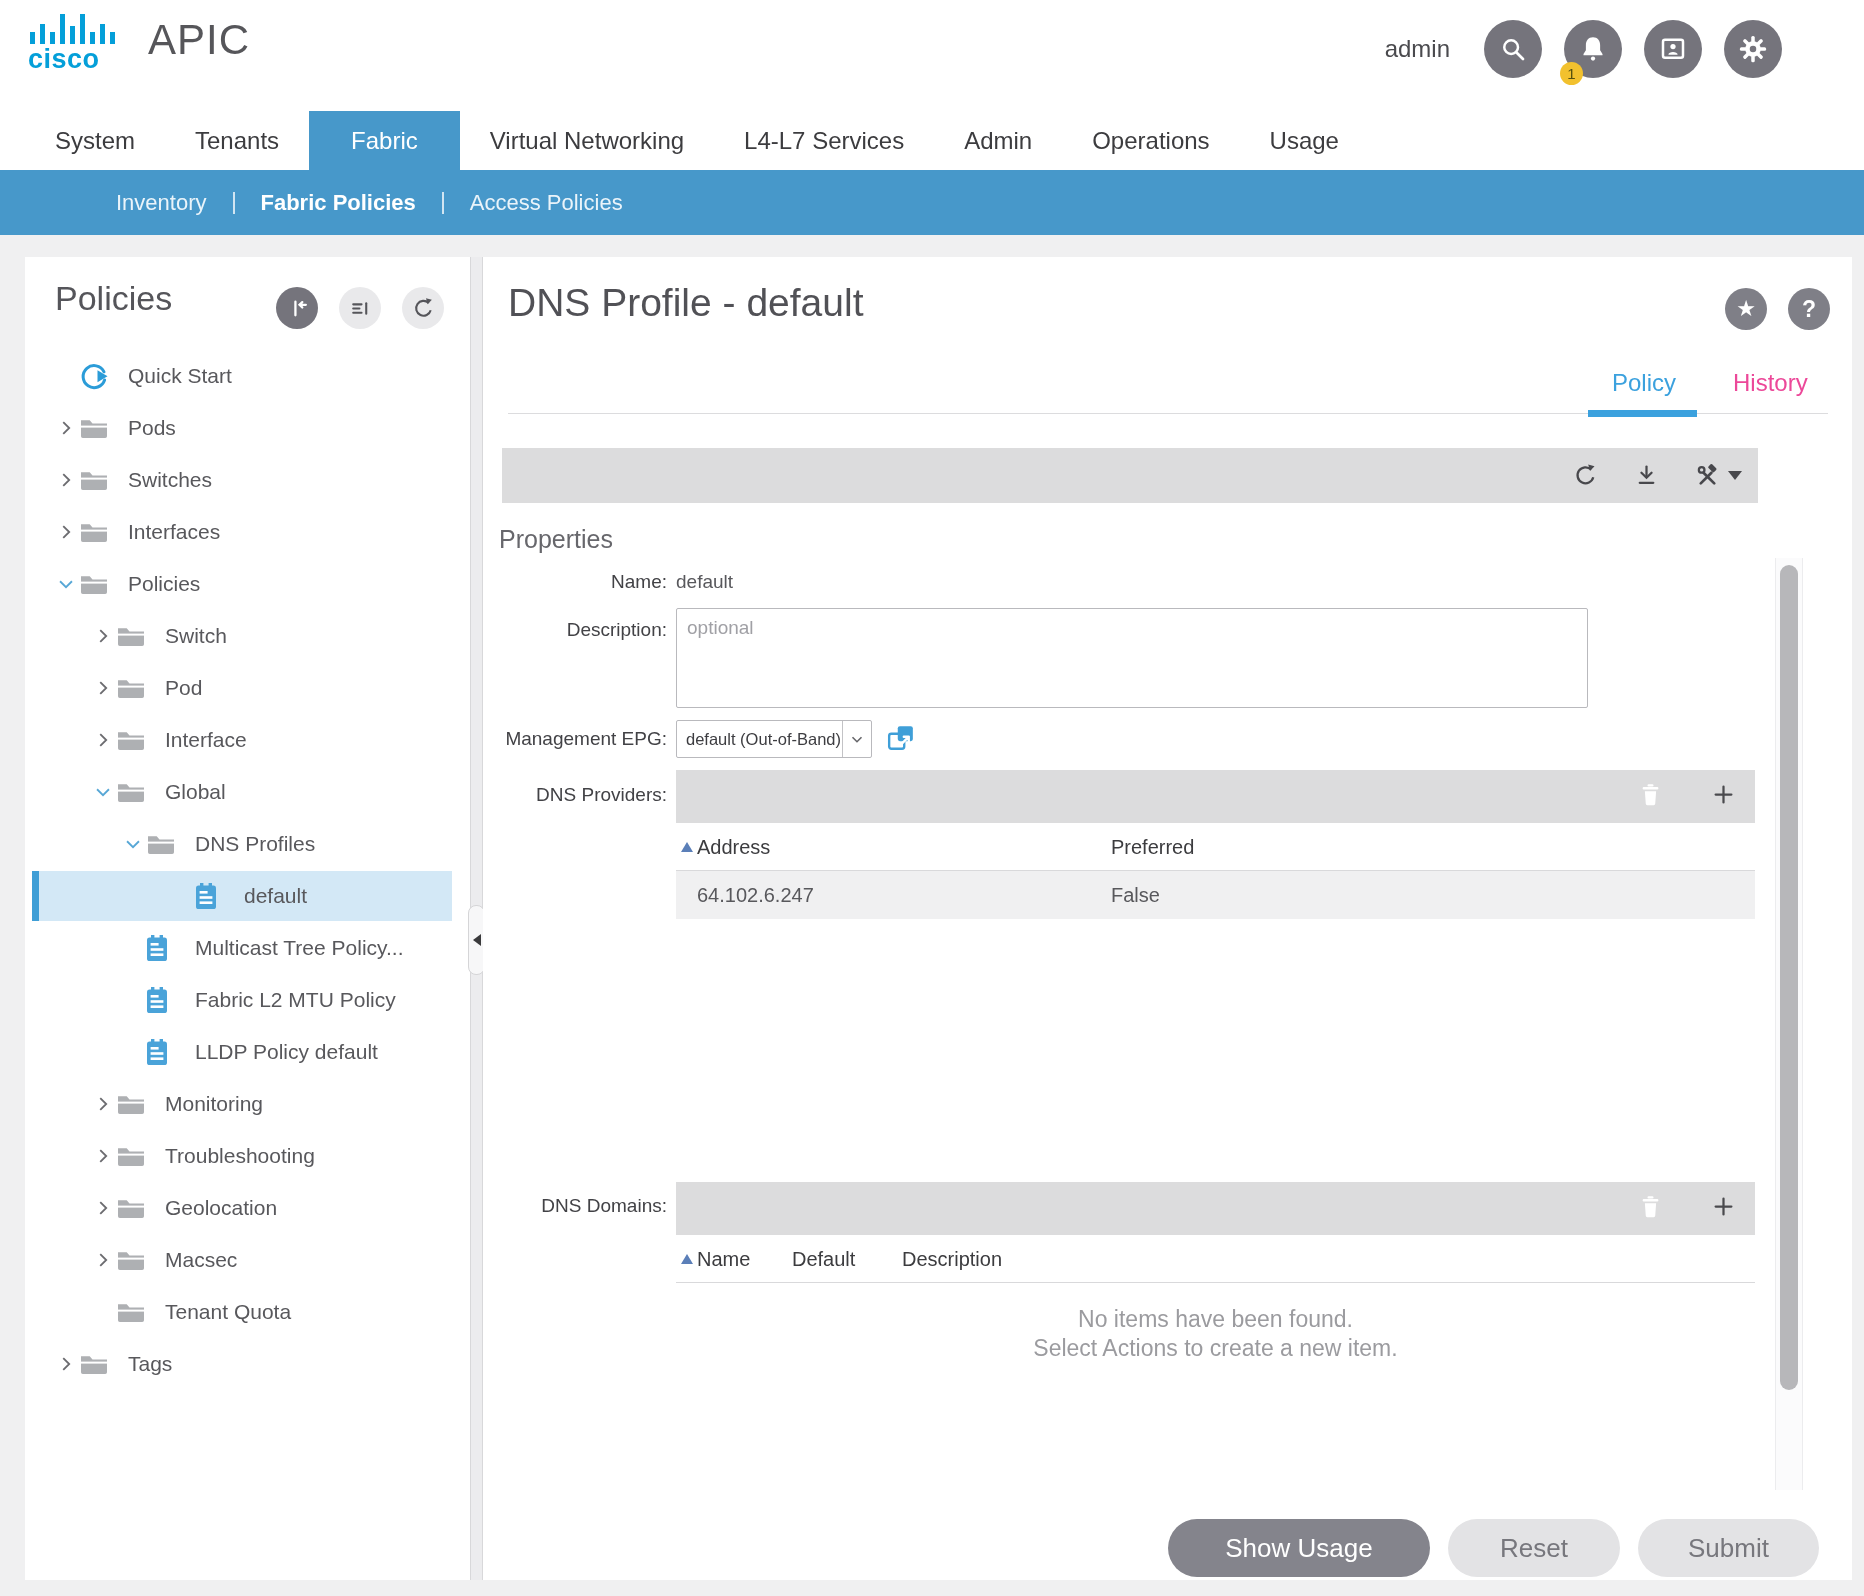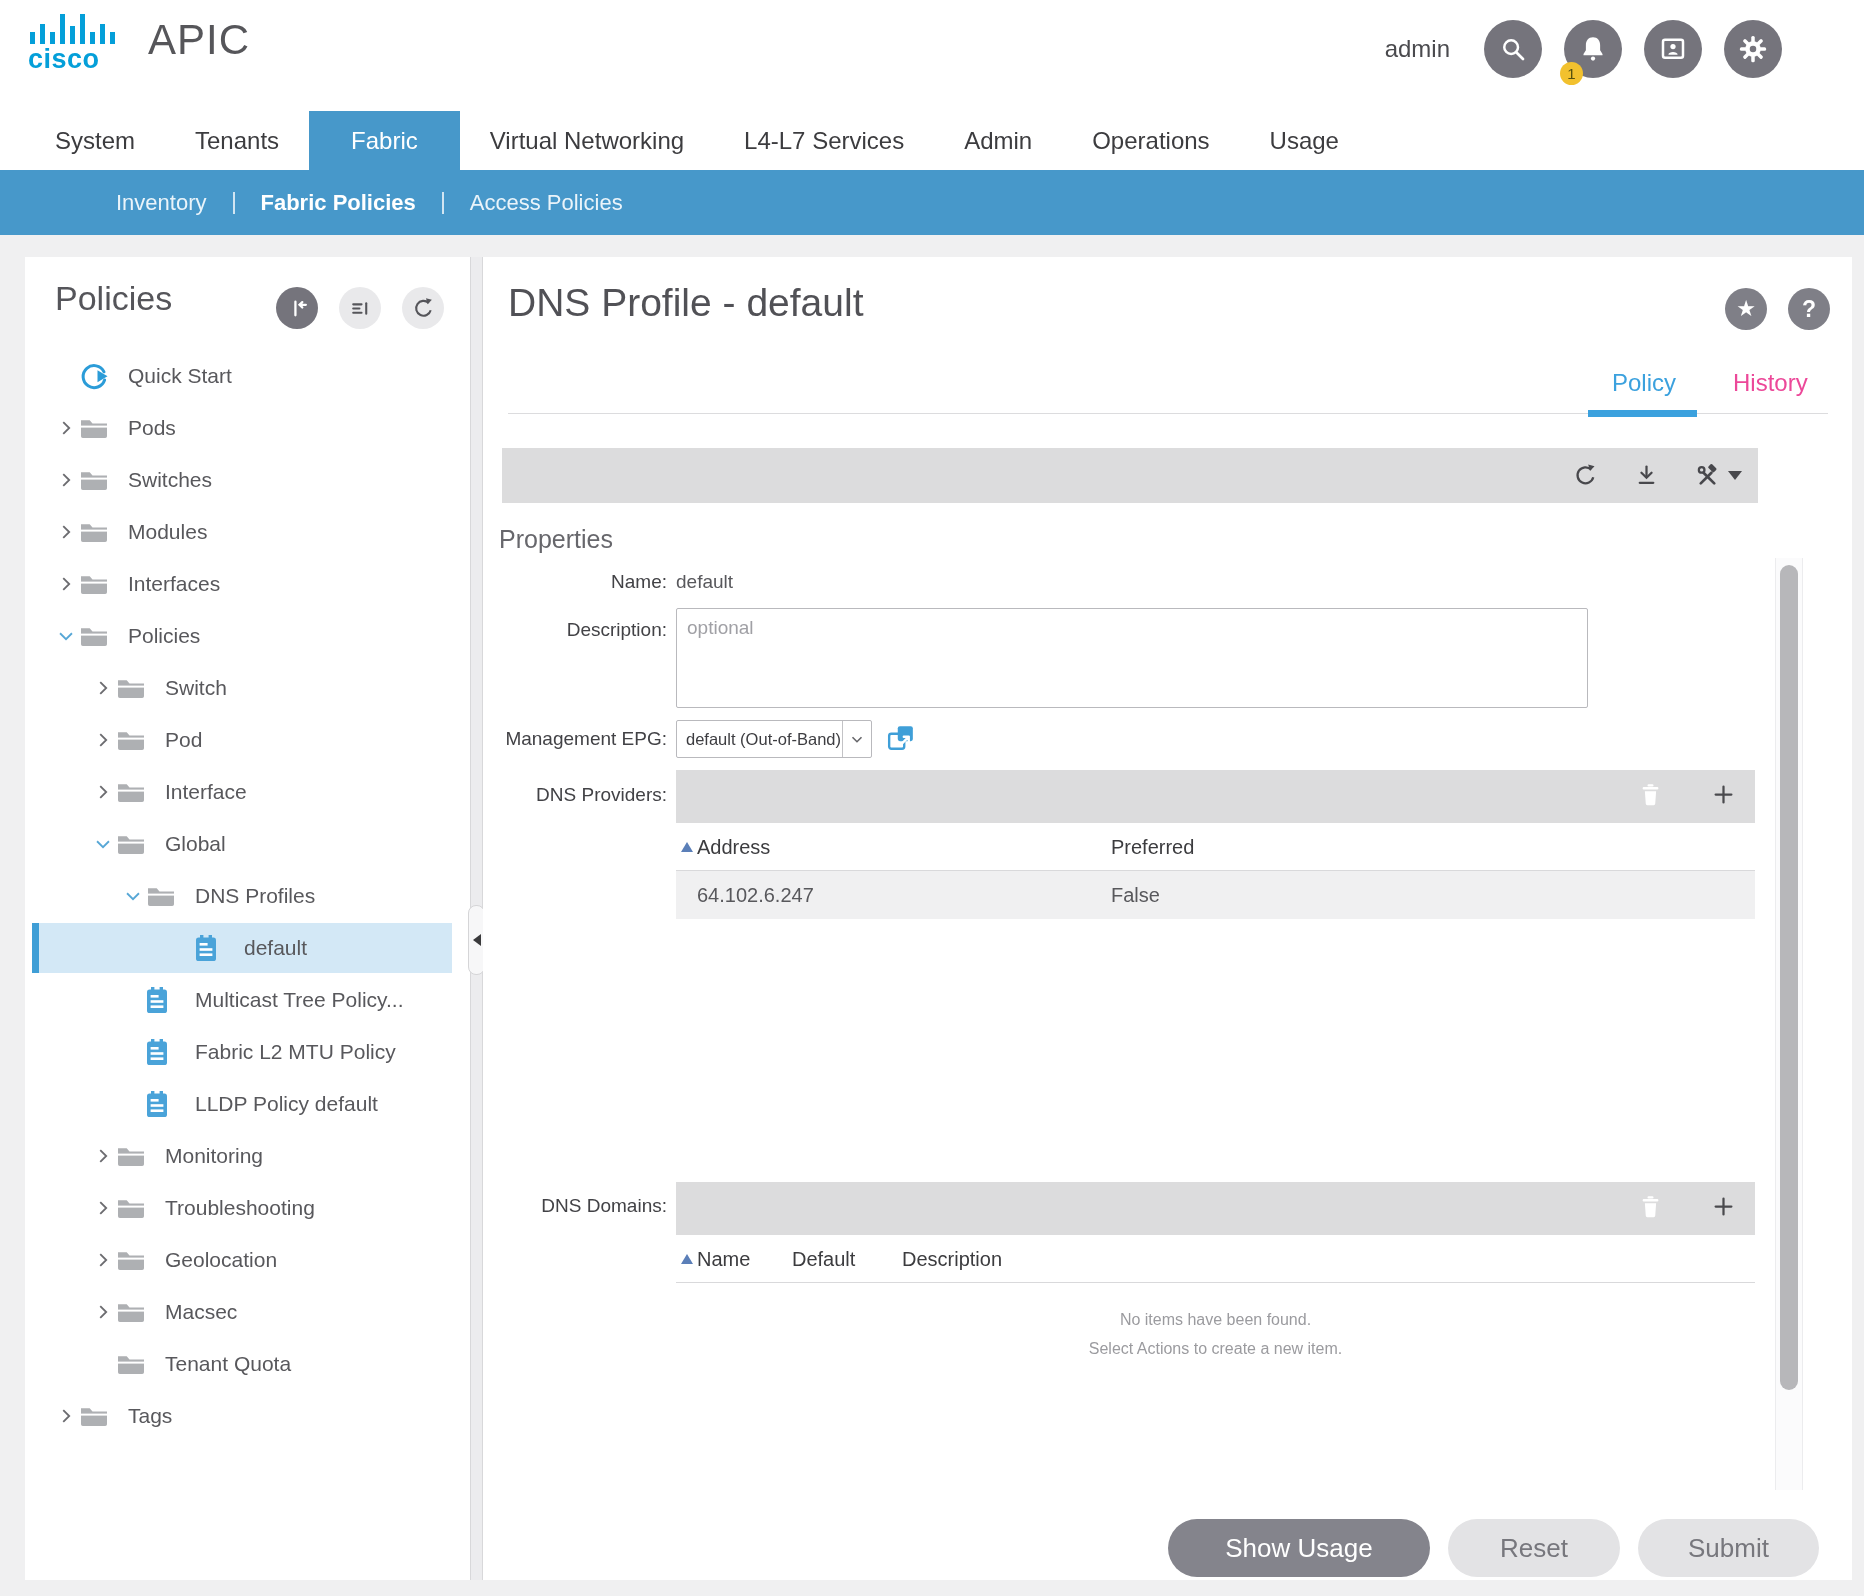--- a/index.html
+++ b/index.html
@@ -96,21 +96,21 @@
   .tbl-toolbar svg{width:27px;height:27px;display:block;}
   .tb-trash{color:#fff;cursor:pointer;}
   .tb-plus{color:#4a4a4e;cursor:pointer;}
   .tbl-head{position:relative;height:47px;background:#fff;}
   .hcell{position:absolute;top:50%;transform:translateY(-50%);font-size:20px;color:#3c3c3f;white-space:nowrap;}
   .sort-arrow{position:absolute;top:50%;margin-top:-5px;width:0;height:0;
     border-left:6px solid transparent;border-right:6px solid transparent;border-bottom:10px solid #5b7fb8;}
   .tbl-divider{height:1px;background:#d9d9db;}
   .trow{position:relative;height:48px;background:#f0f0f1;}
   .tcell{position:absolute;top:50%;transform:translateY(-50%);font-size:20px;color:#58585c;white-space:nowrap;}
-  .tbl-empty{padding-top:22px;text-align:center;font-size:16px;color:#9b9b9f;line-height:29px;}
+  .tbl-empty{padding-top:22px;text-align:center;font-size:23px;color:#9b9b9f;line-height:29px;}
 
   .vscroll{position:absolute;left:1292px;top:301px;width:28px;height:932px;background:#fbfbfc;
     border-left:1px solid #ececee;border-right:1px solid #ececee;}
   .vscroll-thumb{position:absolute;left:4px;top:7px;width:18px;height:825px;background:#b7b7ba;border-radius:9px;}
 
   .footer-btns{position:absolute;left:685px;top:1262px;display:flex;gap:18px;}
   .pill{height:58px;border-radius:29px;border:none;font-family:"Liberation Sans",sans-serif;
     font-size:26px;display:flex;align-items:center;justify-content:center;cursor:pointer;white-space:nowrap;}
   .pill.dark{background:#84848c;color:#fff;width:262px;}
   .pill.light{background:#e3e3e5;color:#77777d;}
@@ -280,34 +280,20 @@
             <svg viewBox="0 0 24 24" fill="none" stroke="#6c6c70" stroke-width="2">
               <polyline points="9,5.5 15.5,12 9,18.5"></polyline>
             </svg>
           </span>
           <span class="slot-ic">
             <svg viewBox="0 0 28 22" width="28" height="22">
               <path d="M1 3.2h8.7l2.8 3.2H27v12.9a1.8 1.8 0 0 1-1.8 1.8H2.8A1.8 1.8 0 0 1 1 19.3z" fill="#aeb0b3"></path>
               <rect x="1" y="8.6" width="26" height="2" fill="#fff"></rect>
             </svg>
           </span>
-          <span class="tree-lbl">Modules</span>
-        </div>
-        <div class="tree-row lvl1">
-          <span class="slot-ch">
-            <svg viewBox="0 0 24 24" fill="none" stroke="#6c6c70" stroke-width="2">
-              <polyline points="9,5.5 15.5,12 9,18.5"></polyline>
-            </svg>
-          </span>
-          <span class="slot-ic">
-            <svg viewBox="0 0 28 22" width="28" height="22">
-              <path d="M1 3.2h8.7l2.8 3.2H27v12.9a1.8 1.8 0 0 1-1.8 1.8H2.8A1.8 1.8 0 0 1 1 19.3z" fill="#aeb0b3"></path>
-              <rect x="1" y="8.6" width="26" height="2" fill="#fff"></rect>
-            </svg>
-          </span>
           <span class="tree-lbl">Interfaces</span>
         </div>
         <div class="tree-row lvl1">
           <span class="slot-ch">
             <svg viewBox="0 0 24 24" fill="none" stroke="#57a7d6" stroke-width="2">
               <polyline points="5.5,9 12,15.5 18.5,9"></polyline>
             </svg>
           </span>
           <span class="slot-ic">
             <svg viewBox="0 0 28 22" width="28" height="22">

